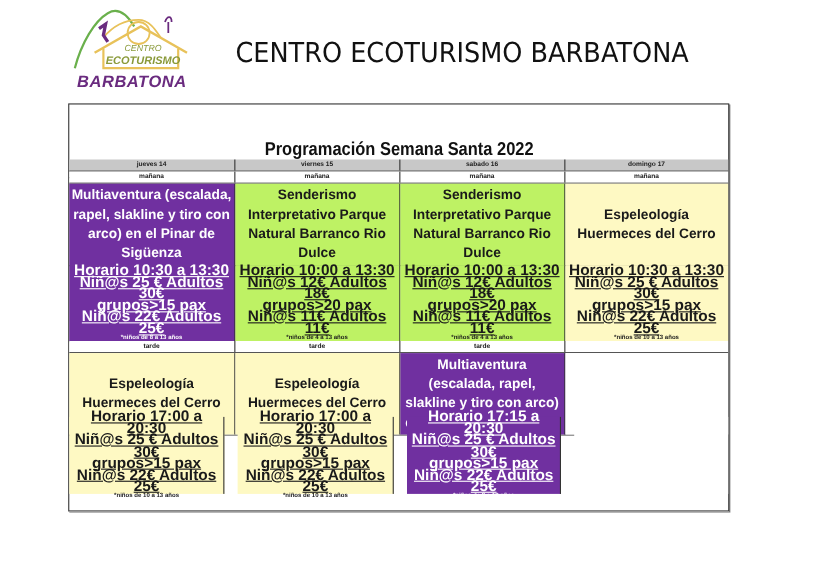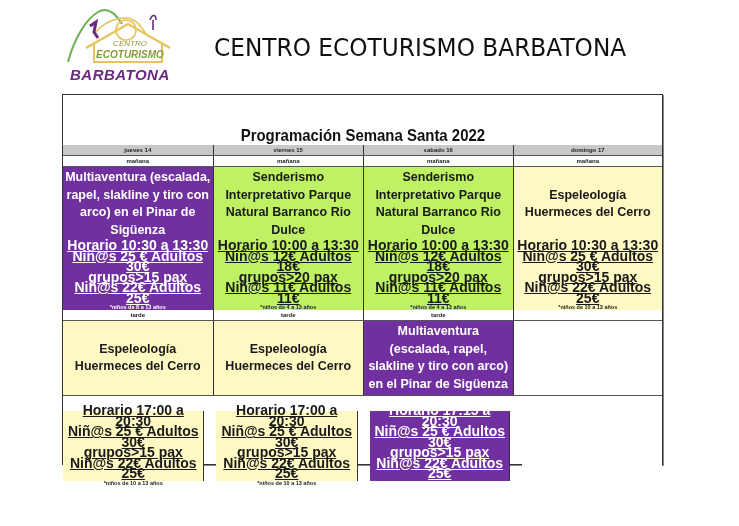--- a/index.html
+++ b/index.html
@@ -18,21 +18,21 @@
   .day-row .cell { font-size:6px; font-weight:bold; color:#222; }
   .slot-row .cell { font-size:6px; font-weight:bold; color:#222; }
   .slot-row { height:10px; background:#fff; border-bottom:1px solid #555; }
   .slot1 { top:61px; }
   .slot2 { top:215px; }
   .act-row { height:74px; border-bottom:1px solid #555; }
   .act1 { top:72px; }
   .act2 { top:226px; }
   .info-row { height:70px; border-bottom:1px solid #555; }
   .info1 { top:146px; height:69px; }
-  .info2 { top:316px; height:70px; border-bottom:none;gap:12px; }
+  .info2 { top:284px; height:70px; border-bottom:none;gap:12px; }
   .act-name { font-weight:bold; font-size:12.5px; line-height:17.5px; padding:0 2px; }
   .info-line { font-weight:bold; font-size:14px; line-height:10.5px;text-decoration:underline; }
   .info-note { font-weight:bold; font-size:5.5px; line-height:8px; }
   .purple { background:#7030a0; color:#ffffff; }
   .green { background:#bef264; color:#1a1a1a; }
   .orange { background:#fef9c3; color:#1a1a1a; }
   .white { background:#ffffff; }
 </style>
 </head>
 <body>

